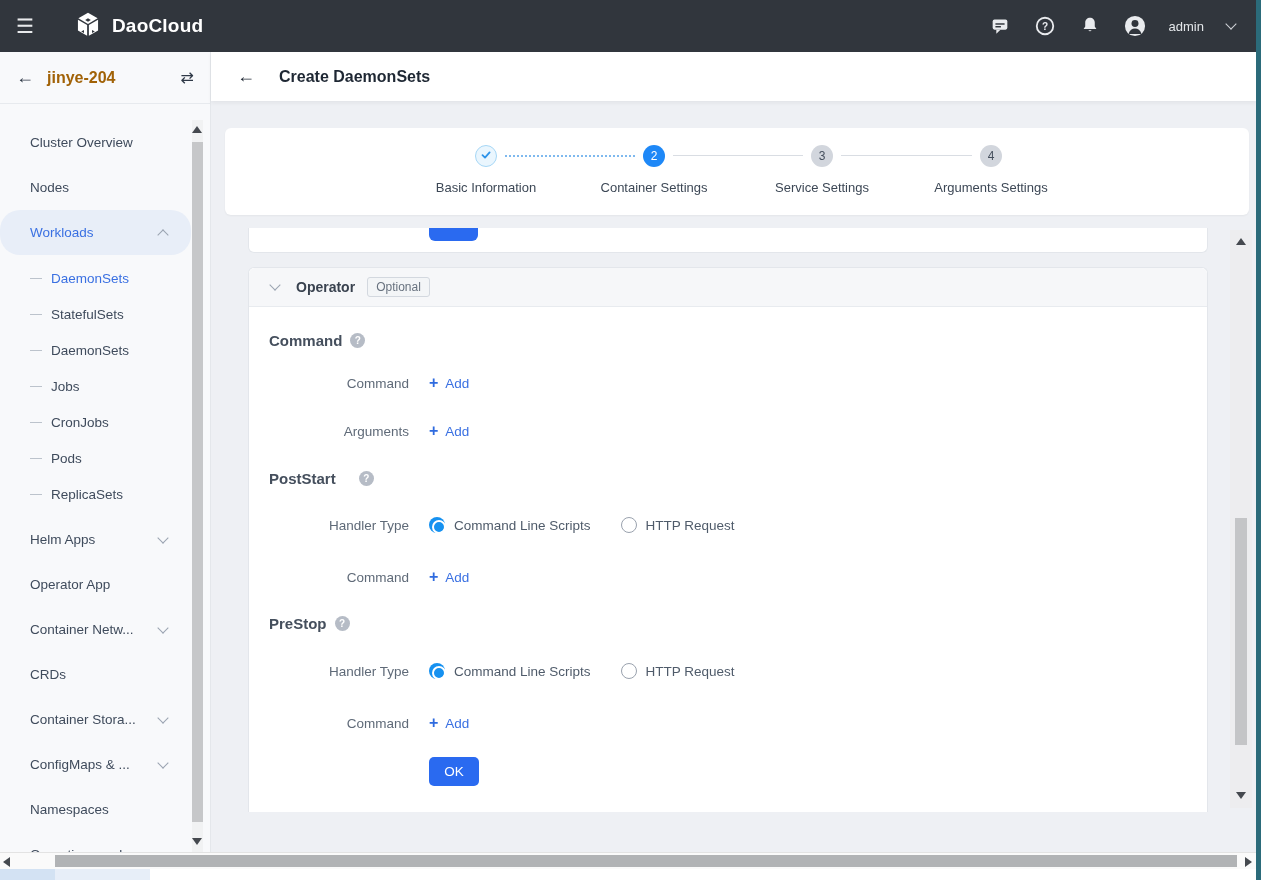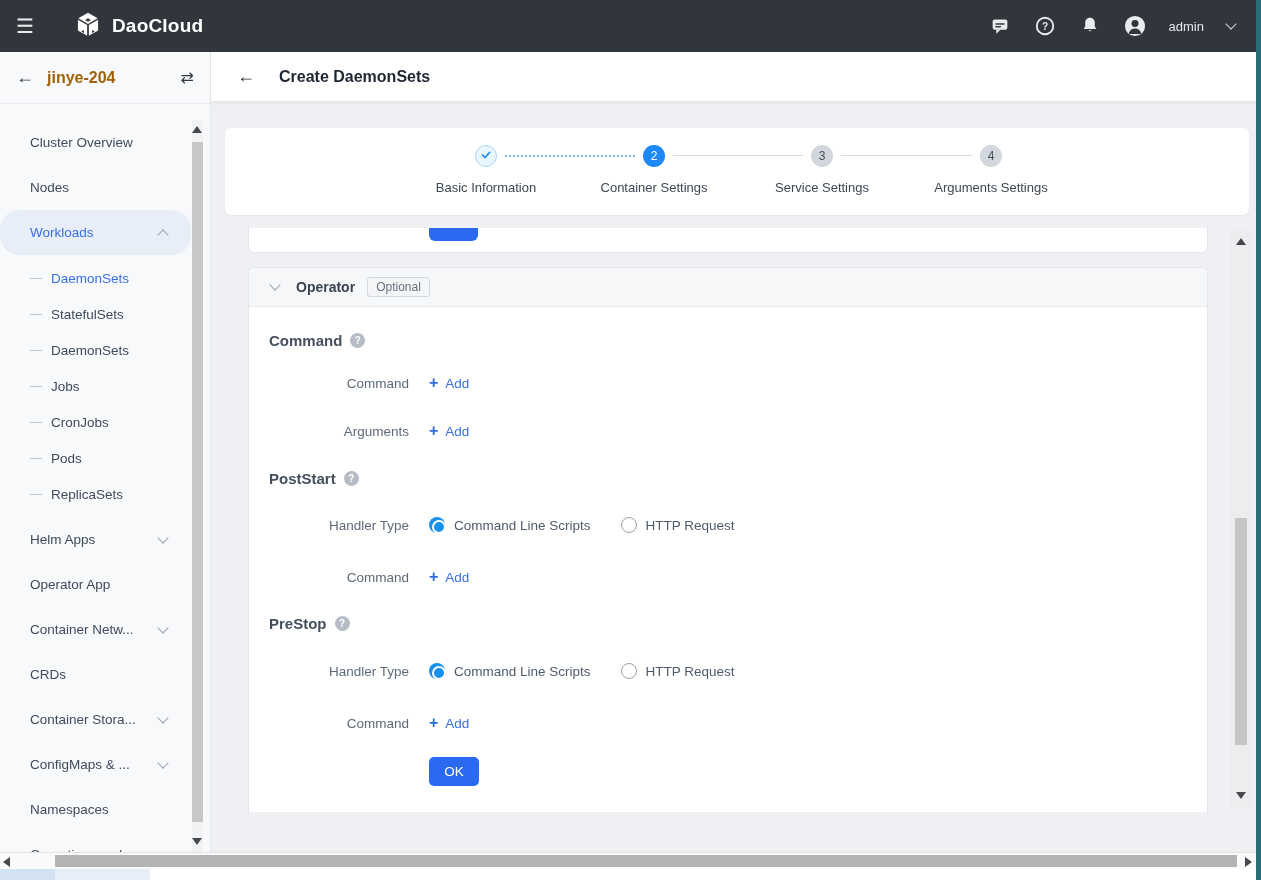--- a/index.html
+++ b/index.html
@@ -317,21 +317,21 @@
           <div class="frow" style="margin-top:28px;">
             <span class="flabel">Arguments</span>
             <span class="fctrl">
               <span class="add-link">
                 <span class="add-plus">+</span>
                 <span>Add</span>
               </span>
             </span>
           </div>
 
-          <div class="grp-head" style="margin-top:29px;">
+          <div class="grp-head" style="margin-top:29px;gap:15px;">
             <span>PostStart</span>
             <span class="help-ico">?</span>
           </div>
 
           <div class="frow" style="margin-top:28px;">
             <span class="flabel">Handler Type</span>
             <span class="fctrl">
               <span class="radio on"></span>
               <span class="radio-lbl">Command Line Scripts</span>
               <span class="radio-pair2">

